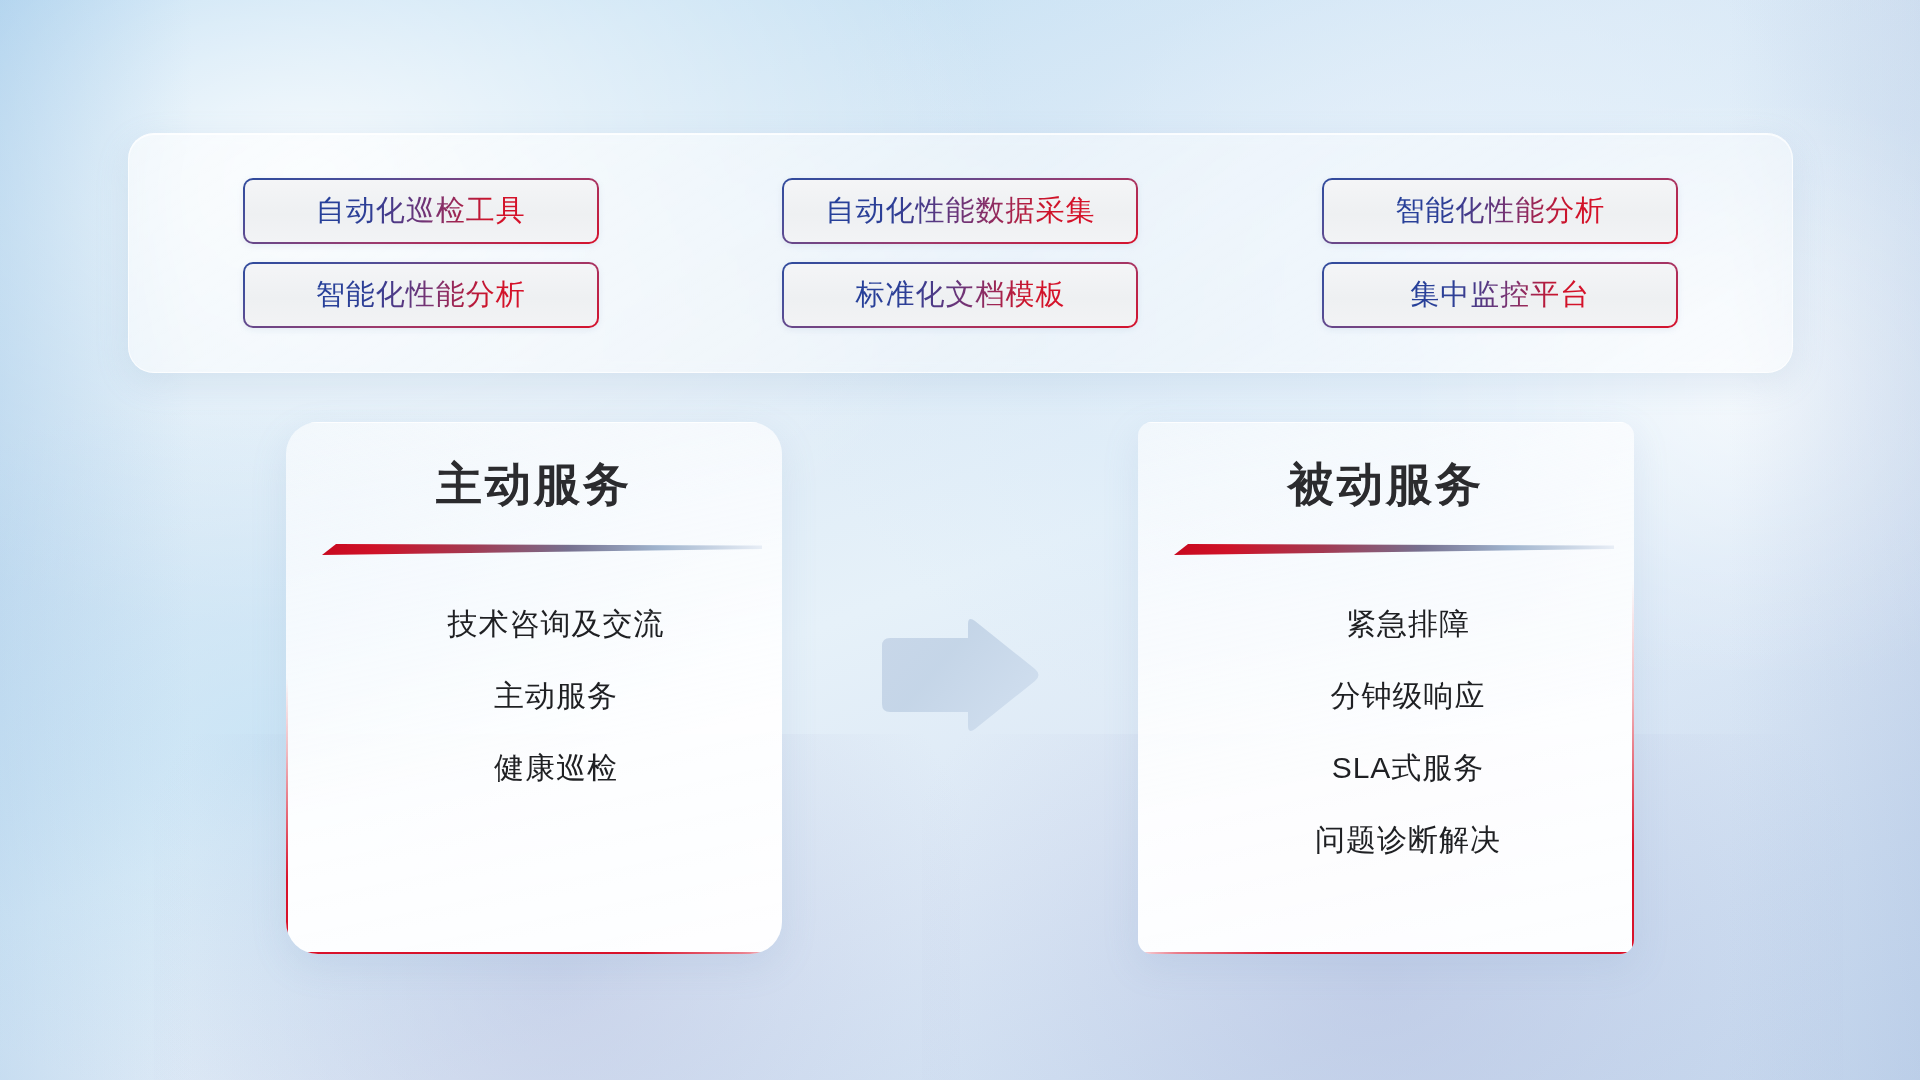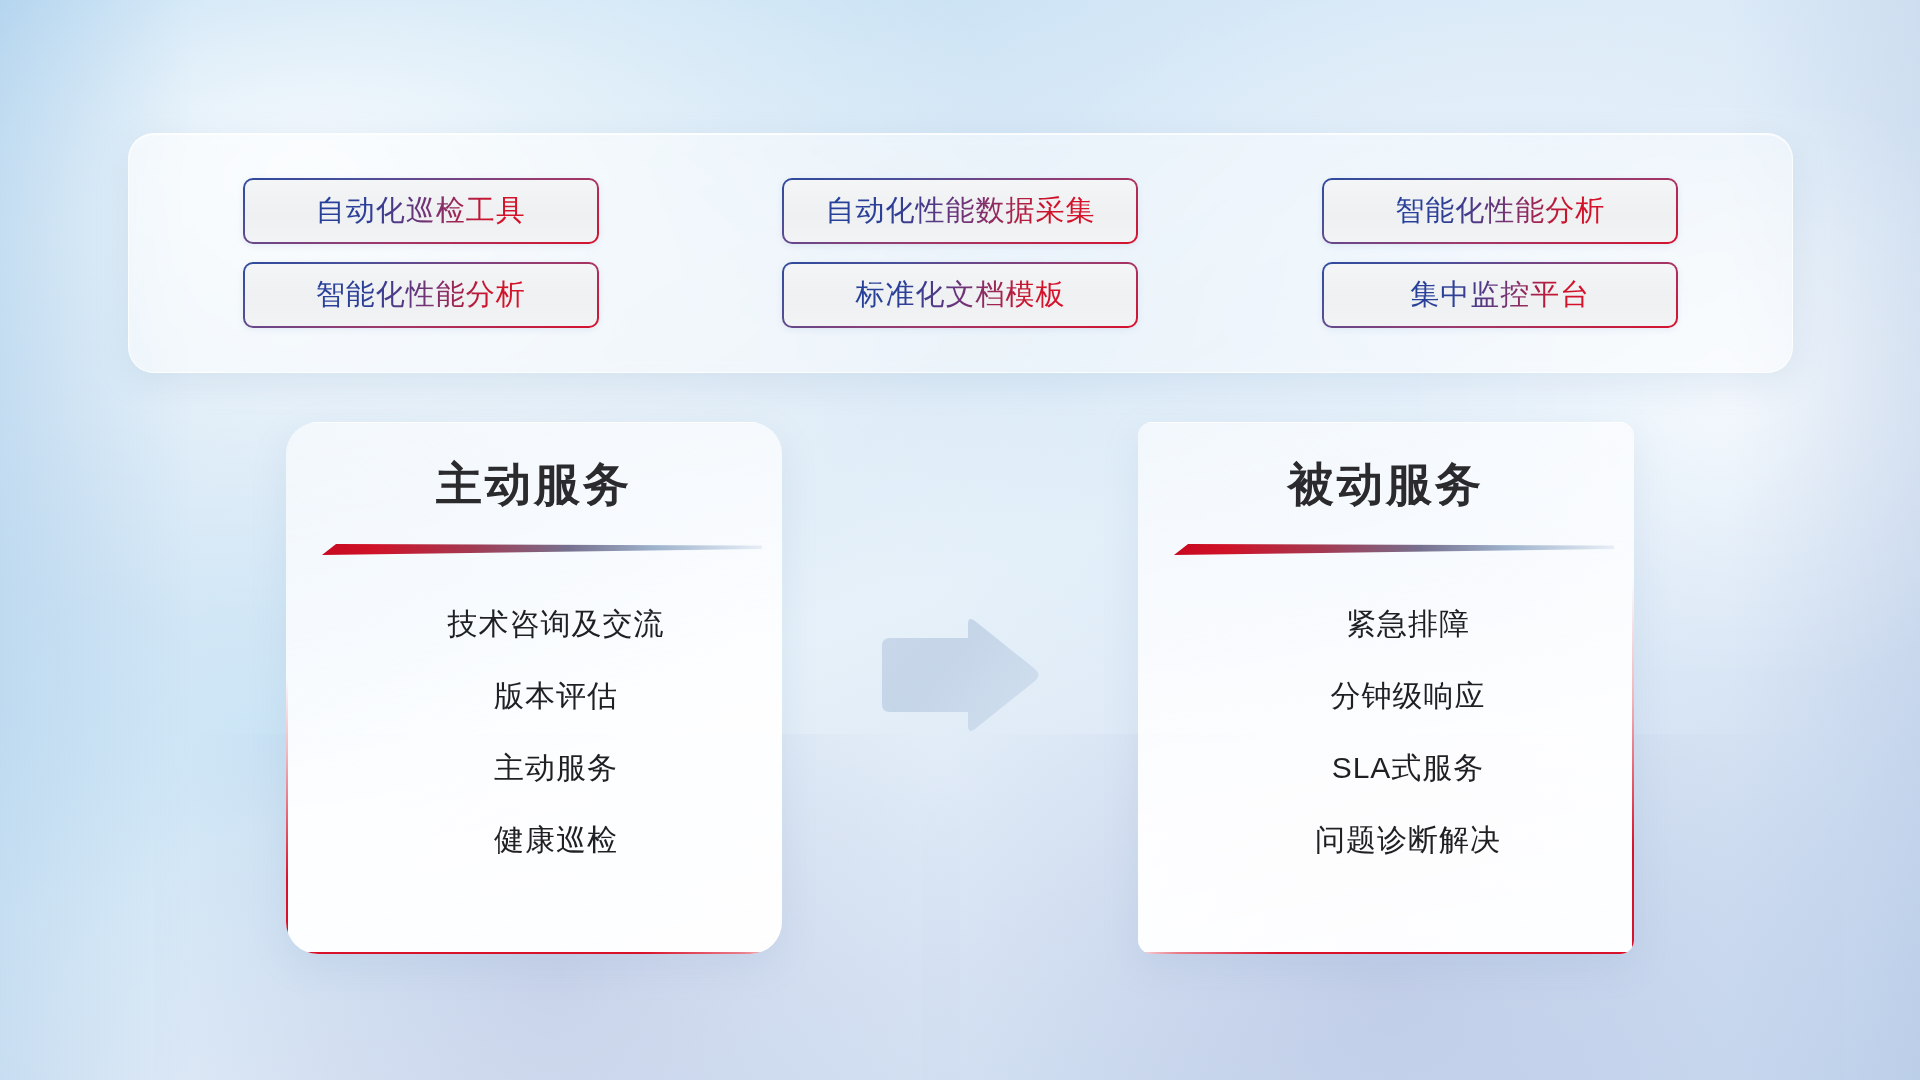--- a/index.html
+++ b/index.html
@@ -226,21 +226,20 @@
           <stop offset="76%" stop-color="#9fb3cd"></stop>
           <stop offset="100%" stop-color="#e8eef6"></stop>
         </linearGradient>
       </defs>
       <path d="M0,11 L14,0 L440,1.5 L440,5 Z" fill="url(#divGradL)"></path>
     </svg>
   </div>
 
   <div class="card-list">
     <div class="card-list-item">技术咨询及交流</div>
-    <div class="card-list-item">版本评估</div>
     <div class="card-list-item">主动服务</div>
     <div class="card-list-item">健康巡检</div>
   </div>
 </div>
 
 <div id="flow-arrow">
   <svg viewBox="0 0 170 122" aria-hidden="true">
     <defs>
       <linearGradient id="arrowGrad" x1="0" y1="0" x2="1" y2="0.6">
         <stop offset="0%" stop-color="#c6d5e8"></stop>

